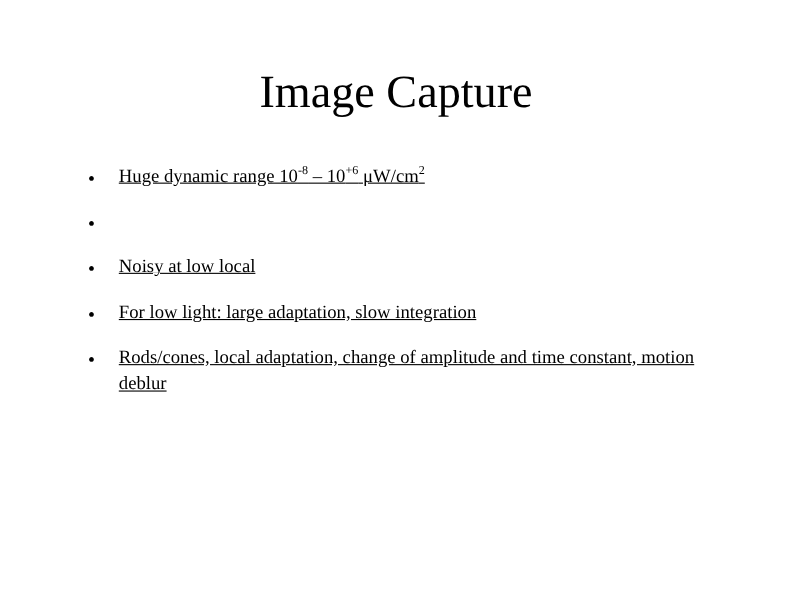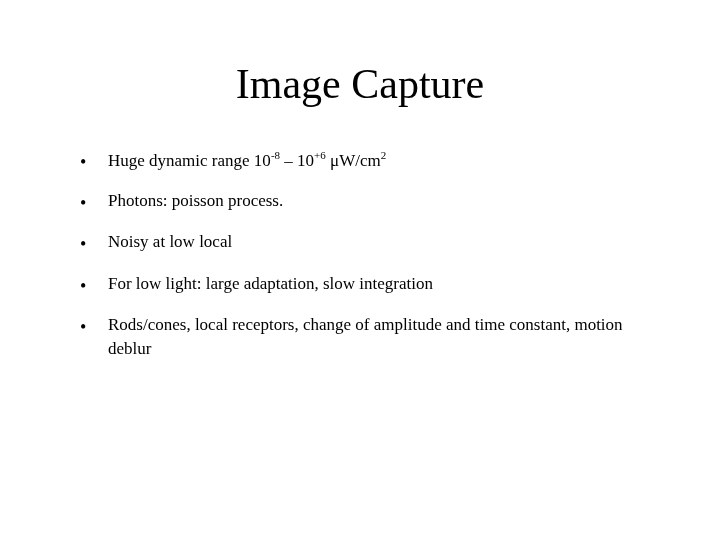--- a/index.html
+++ b/index.html
@@ -50,20 +50,21 @@
 
     .bullet-dot {
       min-width: 18px;
       margin-right: 10px;
       margin-top: 2px;
       font-size: 18px;
     }
 
     .bullet-text {
       flex: 1;
+      text-decoration: underline;
     }
 
     sup {
       font-size: 11px;
       vertical-align: super;
     }
   </style>
 </head>
 <body>
 
@@ -74,32 +75,31 @@
 
     <li class="bullet-item">
       <span class="bullet-dot">•</span>
       <span class="bullet-text">
         Huge dynamic range 10<sup>-8</sup> – 10<sup>+6</sup> μW/cm<sup>2</sup>
       </span>
     </li>
 
     <li class="bullet-item">
       <span class="bullet-dot">•</span>
-      <span class="bullet-text">Photons: poisson process.</span>
     </li>
 
     <li class="bullet-item">
       <span class="bullet-dot">•</span>
       <span class="bullet-text">Noisy at low local</span>
     </li>
 
     <li class="bullet-item">
       <span class="bullet-dot">•</span>
       <span class="bullet-text">For low light: large adaptation, slow integration</span>
     </li>
 
     <li class="bullet-item">
       <span class="bullet-dot">•</span>
-      <span class="bullet-text">Rods/cones, local receptors, change of amplitude and time constant, motion deblur</span>
+      <span class="bullet-text">Rods/cones, local adaptation, change of amplitude and time constant, motion deblur</span>
     </li>
 
   </ul>
 </div>
 
 </body></html>

